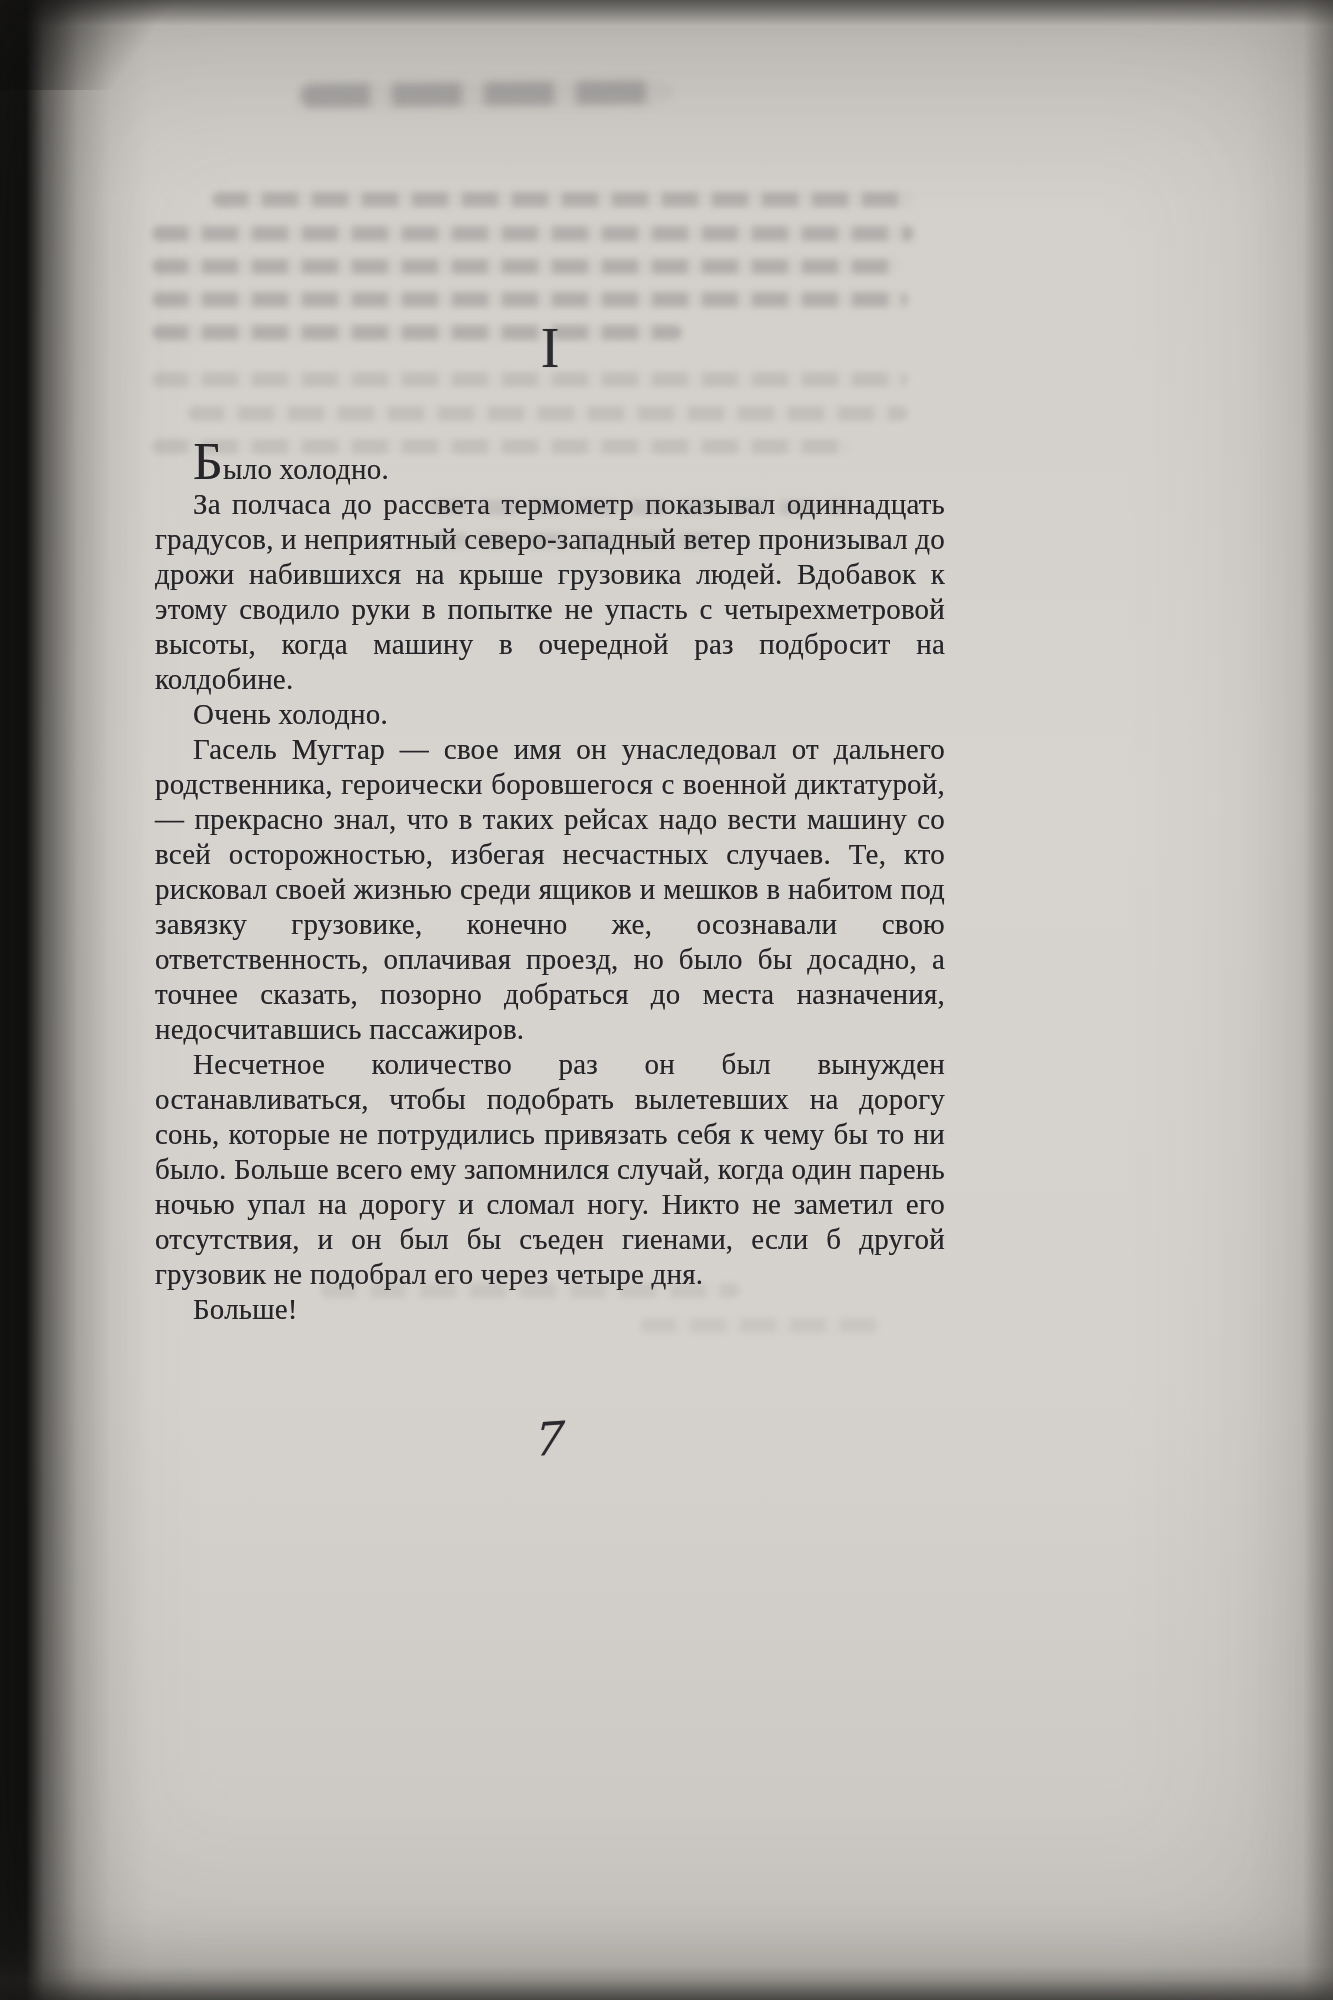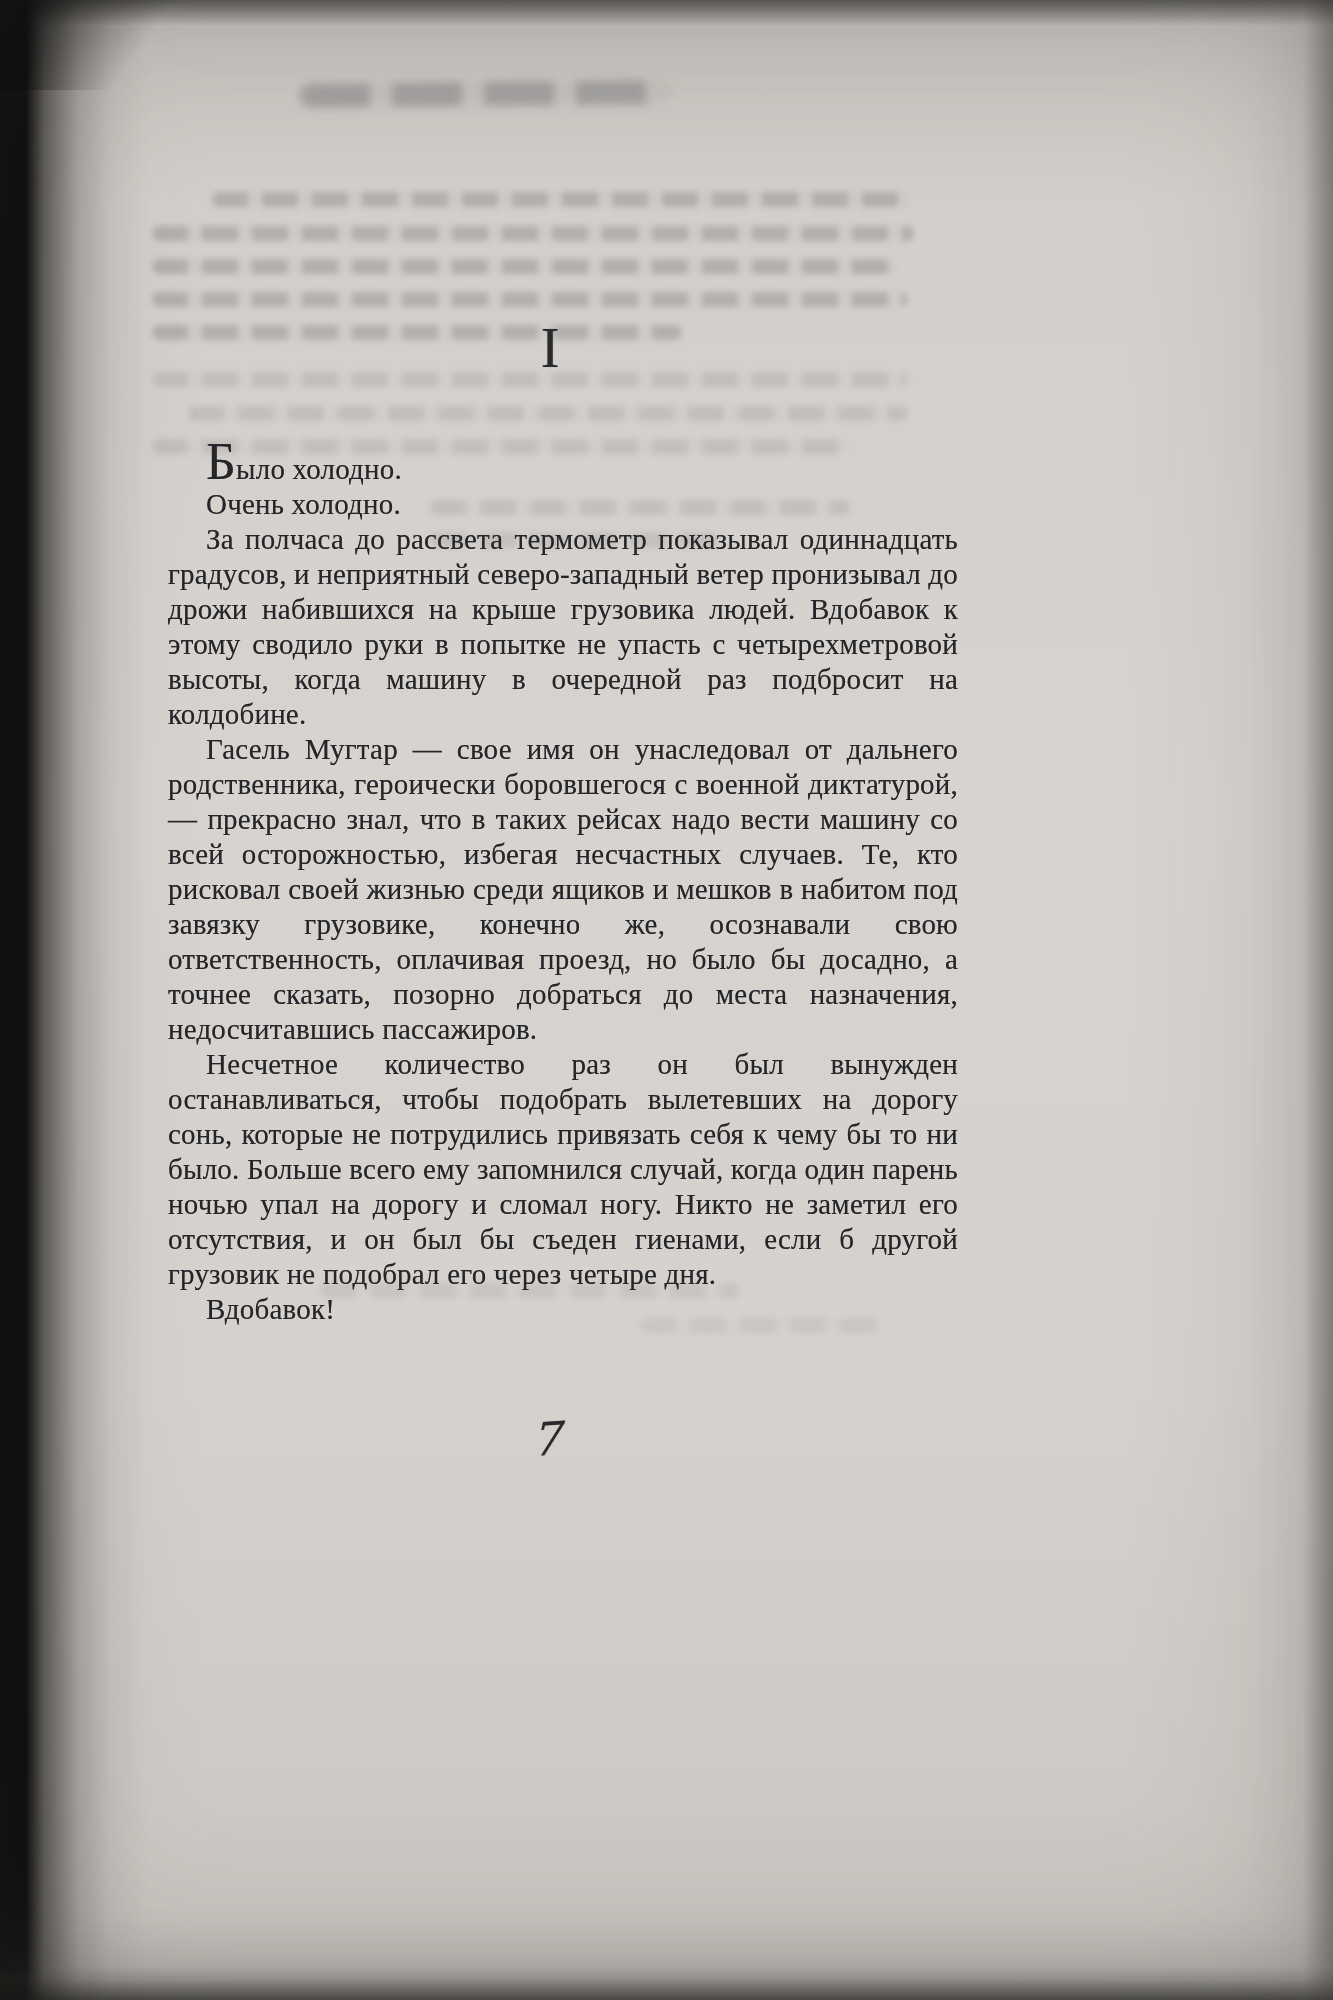--- a/index.html
+++ b/index.html
@@ -41,21 +41,20 @@
     text-shadow:0 0 1px rgba(30,30,34,.45);
   }
   
   .text-block{
     position:absolute;left:155px;top:452px;width:790px;
     color:#26262a;
     font-size:29px;line-height:35px;
     text-align:justify;
     text-shadow:0 0 0.6px rgba(25,25,30,.55);
     letter-spacing:.2px;
-    margin-left:13px;
   }
   .text-block p{
     margin:0;
     text-indent:38px;
     hyphens:auto;
     -webkit-hyphens:auto;
   }
   .dropcap{
     font-size:52px;
     line-height:0;
@@ -121,25 +120,25 @@
     <div class="ghost-line ghost-faint" style="left:152px;top:439px;width:700px;"></div>
     <div class="ghost-line ghost-faint" style="left:430px;top:500px;width:420px;"></div>
     <div class="ghost-line ghost-faint" style="left:430px;top:533px;width:300px;"></div>
     <div class="ghost-line ghost-faint" style="left:320px;top:1283px;width:420px;opacity:.4;"></div>
     <div class="ghost-line ghost-faint" style="left:640px;top:1318px;width:240px;opacity:.35;"></div>
 
     <div class="chapter">I</div>
 
     <div class="text-block">
       <p><span class="dropcap">Б</span><span>ыло холодно.</span></p>
+      <p>За полчаса до рассвета термометр показывал одиннадцать градусов, и неприятный северо-западный ветер пронизывал до дрожи набившихся на крыше грузовика людей. Вдобавок к этому сводило руки в попытке не упасть с четырехметровой высоты, когда машину в очередной раз подбросит на колдобине.</p>
       <p>Очень холодно.</p>
-      <p>За полчаса до рассвета термометр показывал одиннадцать градусов, и неприятный северо-западный ветер пронизывал до дрожи набившихся на крыше грузовика людей. Вдобавок к этому сводило руки в попытке не упасть с четырехметровой высоты, когда машину в очередной раз подбросит на колдобине.</p>
       <p>Гасель Мугтар — свое имя он унаследовал от дальнего родственника, героически боровшегося с военной диктатурой, — прекрасно знал, что в таких рейсах надо вести машину со всей осторожностью, избегая несчастных случаев. Те, кто рисковал своей жизнью среди ящиков и мешков в набитом под завязку грузовике, конечно же, осознавали свою ответственность, оплачивая проезд, но было бы досадно, а точнее сказать, позорно добраться до места назначения, недосчитавшись пассажиров.</p>
       <p>Несчетное количество раз он был вынужден останавливаться, чтобы подобрать вылетевших на дорогу сонь, которые не потрудились привязать себя к чему бы то ни было. Больше всего ему запомнился случай, когда один парень ночью упал на дорогу и сломал ногу. Никто не заметил его отсутствия, и он был бы съеден гиенами, если б другой грузовик не подобрал его через четыре дня.</p>
-      <p>Вдобавок!</p>
+      <p>Больше!</p>
     </div>
 
     <div class="page-number">7</div>
   </div>
 
   <div class="edge edge-left"></div>
   <div class="edge corner-tl"></div>
   <div class="edge edge-top"></div>
   <div class="edge edge-bottom"></div>
   <div class="edge edge-right"></div>

